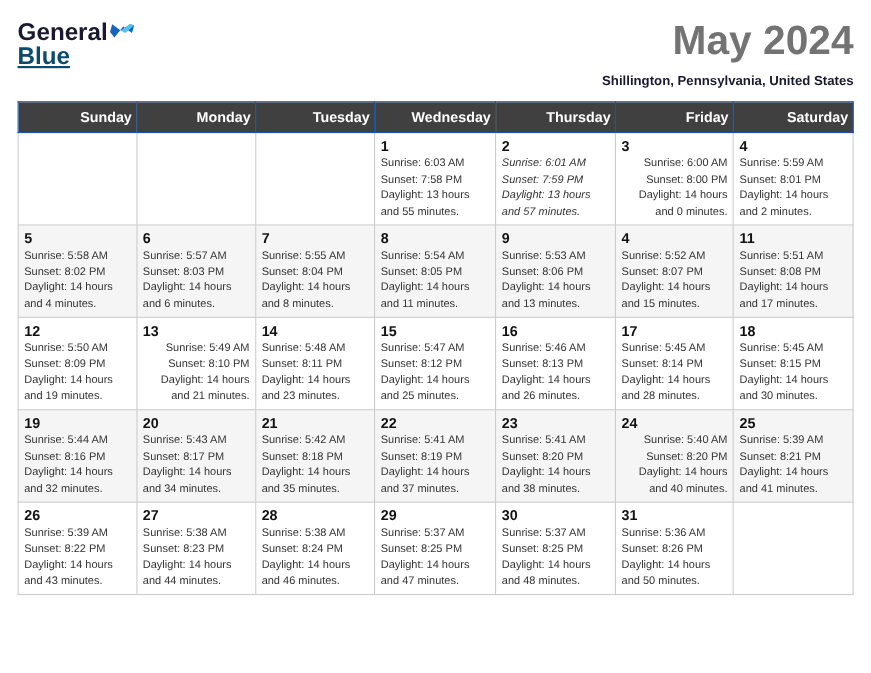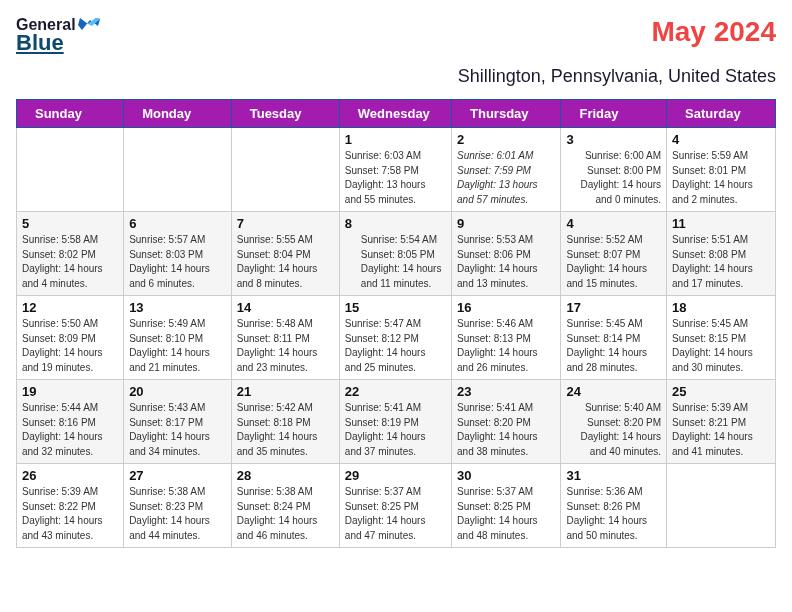--- a/index.html
+++ b/index.html
@@ -23,41 +23,42 @@
     }
     .logo-row {
       display: flex;
       align-items: center;
       gap: 2px;
     }
     .title-section {
       text-align: right;
     }
     .month-title {
-      font-size: 28px;
+      font-size: 37px;
       font-weight: bold;
-      color: #ef4444;
+      color: #737373;
     }
     .location-title {
-      font-size: 18px;
+      font-size: 12px;
       color: #1a1a2e;
-      margin-top: 18px;
+      margin-top: 8px;
+      font-weight: bold;
     }
     .calendar {
       width: 100%;
       border-collapse: collapse;
       border: 1px solid #ccc;
     }
     .calendar th {
-      background: #a21caf;
+      background: #404040;
       color: #fff;
       font-size: 13px;
       font-weight: bold;
-      padding: 6px 18px;
-      text-align: left;
+      padding: 6px 4px;
+      text-align: right;
       border: 1px solid #1a56a0;
     }
     .calendar td {
       vertical-align: top;
       width: 113px;
       padding: 4px 5px;
       border: 1px solid #ccc;
       font-size: 10.5px;
       color: #222;
       background: #fff;
@@ -78,21 +79,21 @@
       line-height: 1.45;
     }
     .empty { background: #fff !important; }
   </style>
 </head>
 <body>
 
 <div class="header">
   <div class="logo">
     <div class="logo-row">
-      <span style="font-size:16px;font-weight:bold;color:#1a1a2e;">General</span>
+      <span style="font-size:22px;font-weight:bold;color:#1a1a2e;">General</span>
       <svg width="22" height="18" viewBox="0 0 22 18">
         <polygon points="4,14 12,4 20,10 22,3 18,2 10,8 2,2 0,9" fill="#1565c0"></polygon>
         <polygon points="10,8 18,2 22,3 14,10" fill="#4fc3f7"></polygon>
       </svg>
     </div>
     <span style="font-size:22px;font-weight:bold;color:#0c4a6e;margin-top:-4px;text-decoration:underline;">Blue</span>
   </div>
   <div class="title-section">
     <div class="month-title">May 2024</div>
     <div class="location-title">Shillington, Pennsylvania, United States</div>
@@ -162,21 +163,21 @@
         </td>
         <td>
           <div class="day-number">7</div>
           <div class="day-info" style="white-space: pre-line;">Sunrise: 5:55 AM
 Sunset: 8:04 PM
 Daylight: 14 hours
 and 8 minutes.</div>
         </td>
         <td>
           <div class="day-number">8</div>
-          <div class="day-info" style="white-space: pre-line; margin-left: 16px;">Sunrise: 5:54 AM
+          <div class="day-info" style="white-space: pre-line;">Sunrise: 5:54 AM
 Sunset: 8:05 PM
 Daylight: 14 hours
 and 11 minutes.</div>
         </td>
         <td>
           <div class="day-number">9</div>
           <div class="day-info" style="white-space: pre-line;">Sunrise: 5:53 AM
 Sunset: 8:06 PM
 Daylight: 14 hours
 and 13 minutes.</div>
@@ -199,21 +200,21 @@
       <tr>
         <td>
           <div class="day-number">12</div>
           <div class="day-info" style="white-space: pre-line;">Sunrise: 5:50 AM
 Sunset: 8:09 PM
 Daylight: 14 hours
 and 19 minutes.</div>
         </td>
         <td>
           <div class="day-number">13</div>
-          <div class="day-info" style="white-space: pre-line;">Sunrise: 5:49 AM
+          <div class="day-info" style="white-space: pre-line; text-align: right;">Sunrise: 5:49 AM
 Sunset: 8:10 PM
 Daylight: 14 hours
 and 21 minutes.</div>
         </td>
         <td>
           <div class="day-number">14</div>
           <div class="day-info" style="white-space: pre-line;">Sunrise: 5:48 AM
 Sunset: 8:11 PM
 Daylight: 14 hours
 and 23 minutes.</div>

